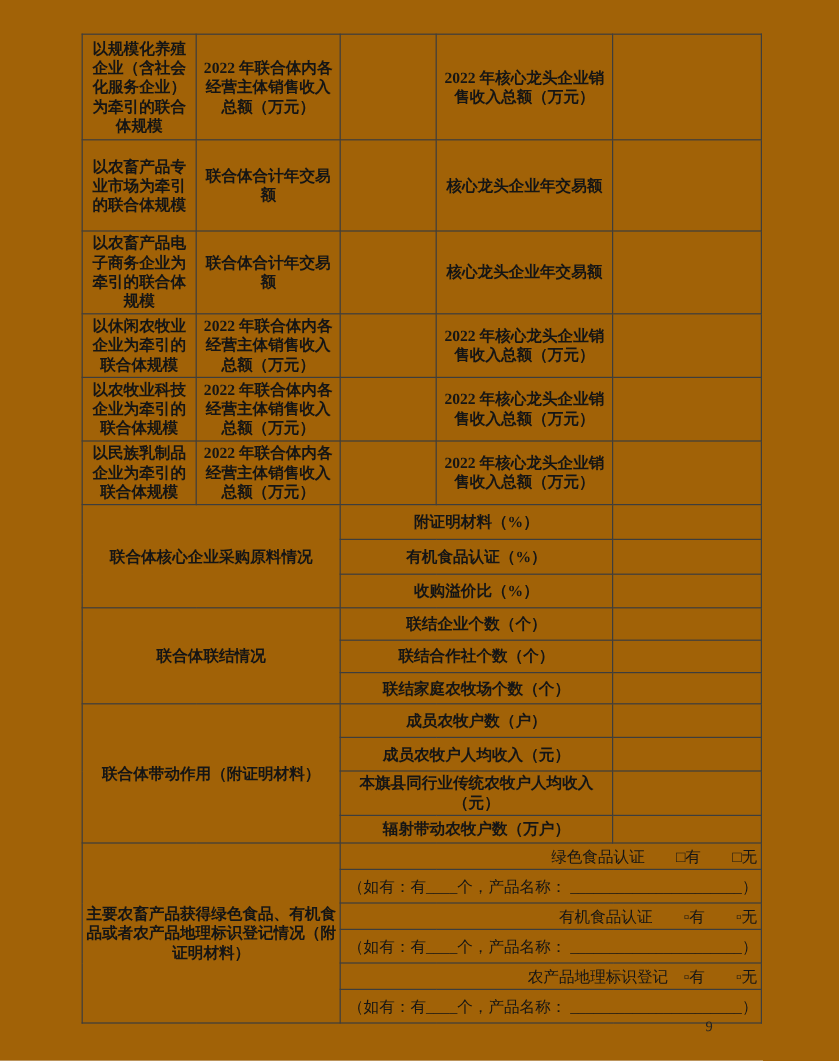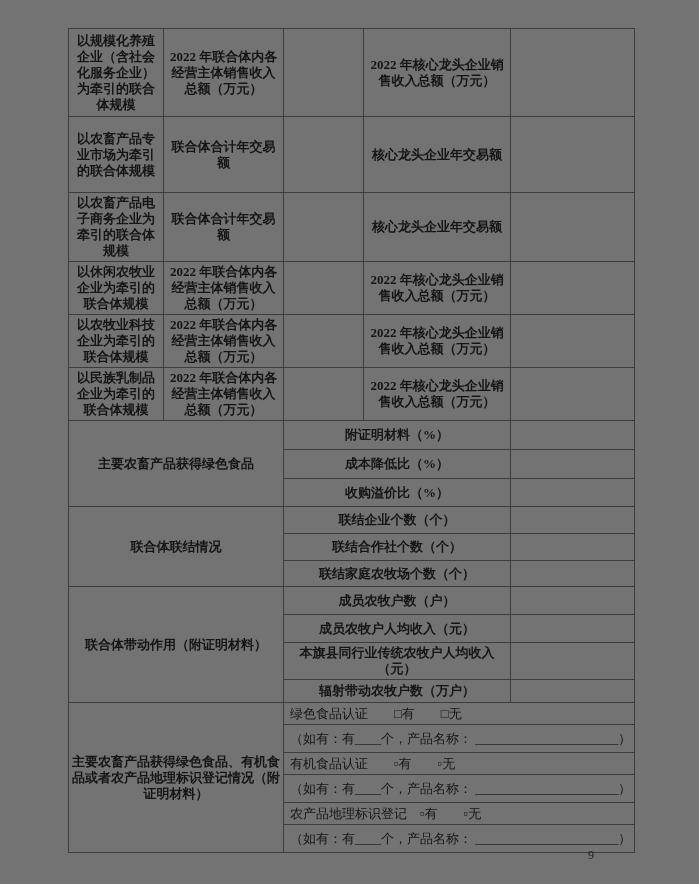--- a/index.html
+++ b/index.html
@@ -1,20 +1,20 @@
 <!DOCTYPE html>
 <html><head>
 <meta charset="utf-8">
 <style>
   html, body { margin: 0; padding: 0; background: #e9e9e9; }
   .page {
     position: relative;
     width: 699px;
     height: 884px;
-    background: #737373;
+    background: #a16207;
     font-family: "Liberation Serif", "DejaVu Serif", serif;
     color: #151515;
     overflow: hidden;
   }
   table.survey {
     position: absolute;
     left: 68px;
     top: 28px;
     width: 566px;
     border-collapse: collapse;
@@ -26,21 +26,21 @@
     vertical-align: middle;
     font-weight: bold;
     font-size: 13px;
     line-height: 16px;
     padding: 2px 3px;
     overflow: hidden;
     word-break: break-all;
   }
   td.plain {
     font-weight: normal;
-    text-align: left;
+    text-align: right;
     padding-left: 6px;
     white-space: nowrap;
     word-break: keep-all;
     font-size: 13px;
   }
   
   tr.h88 { height: 88px; } tr.h76 { height: 76px; padding-left: 21px; } tr.h67 { height: 67px; margin-top: 24px; }
   tr.h53 { height: 53px; } tr.h50 { height: 50px; margin-left: 47px; } tr.h51 { height: 51px; }
   tr.h29 { height: 29px; } tr.h28 { height: 28px; } tr.h27 { height: 27px; }
   tr.h26 { height: 26px; } tr.h36 { height: 36px; padding-left: 24px; } tr.h23 { height: 23px; }
@@ -106,26 +106,26 @@
     </tr>
     <tr class="h51">
       <td>以民族乳制品企业为牵引的联合体规模</td>
       <td>2022 年联合体内各经营主体销售收入总额（万元）</td>
       <td></td>
       <td>2022 年核心龙头企业销售收入总额（万元）</td>
       <td></td>
     </tr>
 
     <tr class="h29">
-      <td rowspan="3" colspan="2">主要农畜产品获得绿色食品</td>
+      <td rowspan="3" colspan="2">联合体核心企业采购原料情况</td>
       <td colspan="2">附证明材料（%）</td>
       <td></td>
     </tr>
     <tr class="h29">
-      <td colspan="2">成本降低比（%）</td>
+      <td colspan="2">有机食品认证（%）</td>
       <td></td>
     </tr>
     <tr class="h28">
       <td colspan="2">收购溢价比（%）</td>
       <td></td>
     </tr>
 
     <tr class="h27">
       <td rowspan="3" colspan="2">联合体联结情况</td>
       <td colspan="2">联结企业个数（个）</td>

